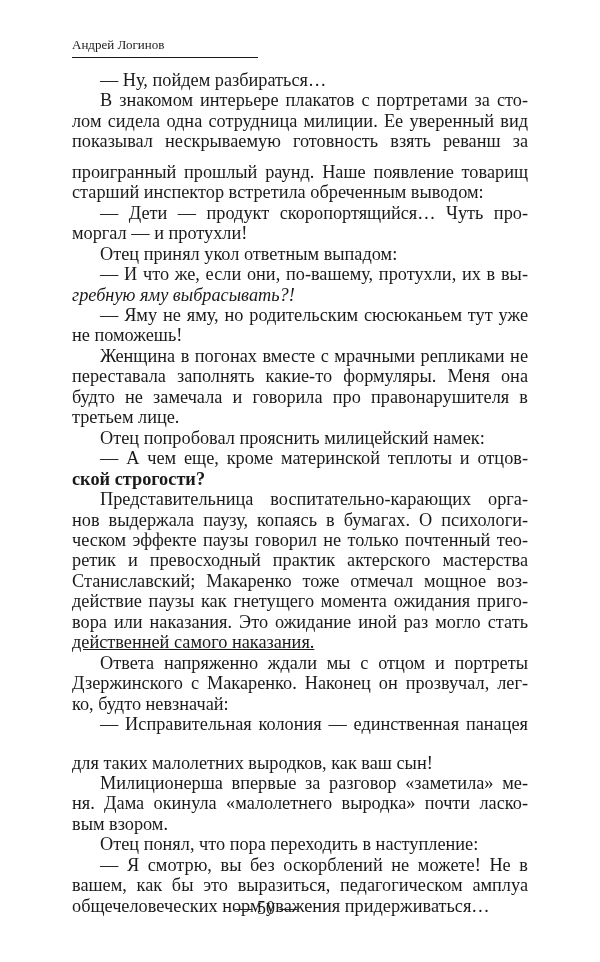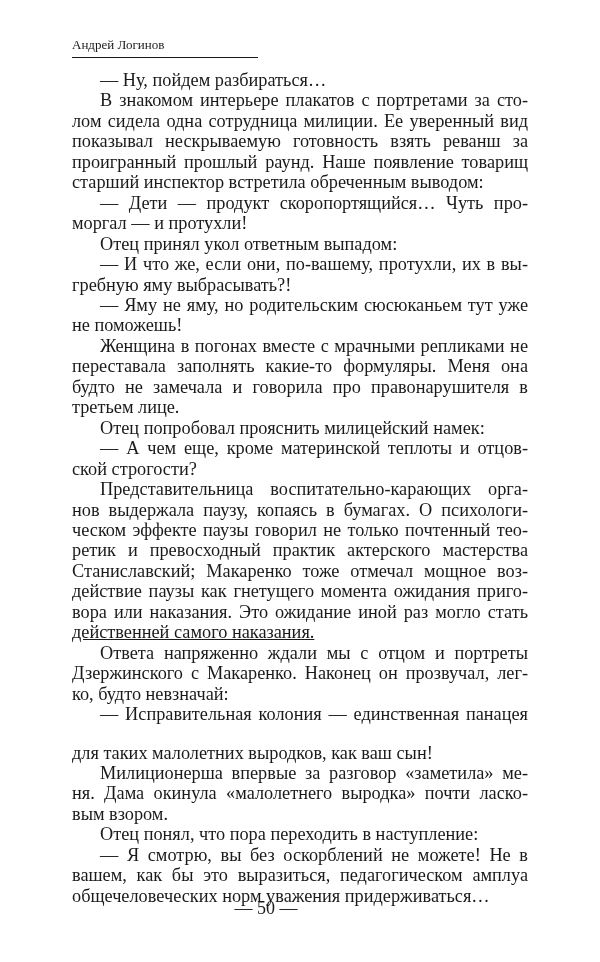--- a/index.html
+++ b/index.html
@@ -65,50 +65,50 @@
 <div class="running-head">Андрей Логинов</div>
 
 <div class="text-block" id="text-block">
     <p>
       <span class="ln last">— Ну, пойдем разбираться…</span>
     </p>
     <p>
       <span class="ln">В знакомом интерьере плакатов с портретами за сто-</span>
       <span class="ln" style="text-indent: 0px;">лом сидела одна сотрудница милиции. Ее уверенный вид</span>
       <span class="ln" style="text-indent: 0px;">показывал нескрываемую готовность взять реванш за</span>
-      <span class="ln" style="text-indent: 0px;">проигранный прошлый раунд. Наше появление товарищ</span>
+      <span class="ln" style="text-indent: 0px; margin-top: 10px;">проигранный прошлый раунд. Наше появление товарищ</span>
       <span class="ln last" style="text-indent: 0px;">старший инспектор встретила обреченным выводом:</span>
     </p>
     <p>
       <span class="ln">— Дети — продукт скоропортящийся… Чуть про-</span>
       <span class="ln last" style="text-indent: 0px;">моргал — и протухли!</span>
     </p>
     <p>
       <span class="ln last">Отец принял укол ответным выпадом:</span>
     </p>
     <p>
       <span class="ln">— И что же, если они, по-вашему, протухли, их в вы-</span>
-      <span class="ln last" style="text-indent: 0px;">гребную яму выбрасывать?!</span>
+      <span class="ln last" style="text-indent: 0px; font-style: italic;">гребную яму выбрасывать?!</span>
     </p>
     <p>
       <span class="ln">— Яму не яму, но родительским сюсюканьем тут уже</span>
       <span class="ln last" style="text-indent: 0px;">не поможешь!</span>
     </p>
     <p>
       <span class="ln">Женщина в погонах вместе с мрачными репликами не</span>
       <span class="ln" style="text-indent: 0px;">переставала заполнять какие-то формуляры. Меня она</span>
       <span class="ln" style="text-indent: 0px;">будто не замечала и говорила про правонарушителя в</span>
       <span class="ln last" style="text-indent: 0px;">третьем лице.</span>
     </p>
     <p>
       <span class="ln last">Отец попробовал прояснить милицейский намек:</span>
     </p>
     <p>
       <span class="ln">— А чем еще, кроме материнской теплоты и отцов-</span>
-      <span class="ln last" style="text-indent: 0px;">ской строгости?</span>
+      <span class="ln last" style="text-indent: 0px; font-weight: bold;">ской строгости?</span>
     </p>
     <p>
       <span class="ln">Представительница воспитательно-карающих орга-</span>
       <span class="ln" style="text-indent: 0px;">нов выдержала паузу, копаясь в бумагах. О психологи-</span>
       <span class="ln" style="text-indent: 0px;">ческом эффекте паузы говорил не только почтенный тео-</span>
       <span class="ln" style="text-indent: 0px;">ретик и превосходный практик актерского мастерства</span>
       <span class="ln" style="text-indent: 0px;">Станиславский; Макаренко тоже отмечал мощное воз-</span>
       <span class="ln" style="text-indent: 0px;">действие паузы как гнетущего момента ожидания приго-</span>
       <span class="ln" style="text-indent: 0px;">вора или наказания. Это ожидание иной раз могло стать</span>
       <span class="ln last" style="text-indent: 0px; text-decoration: underline;">действенней самого наказания.</span>

